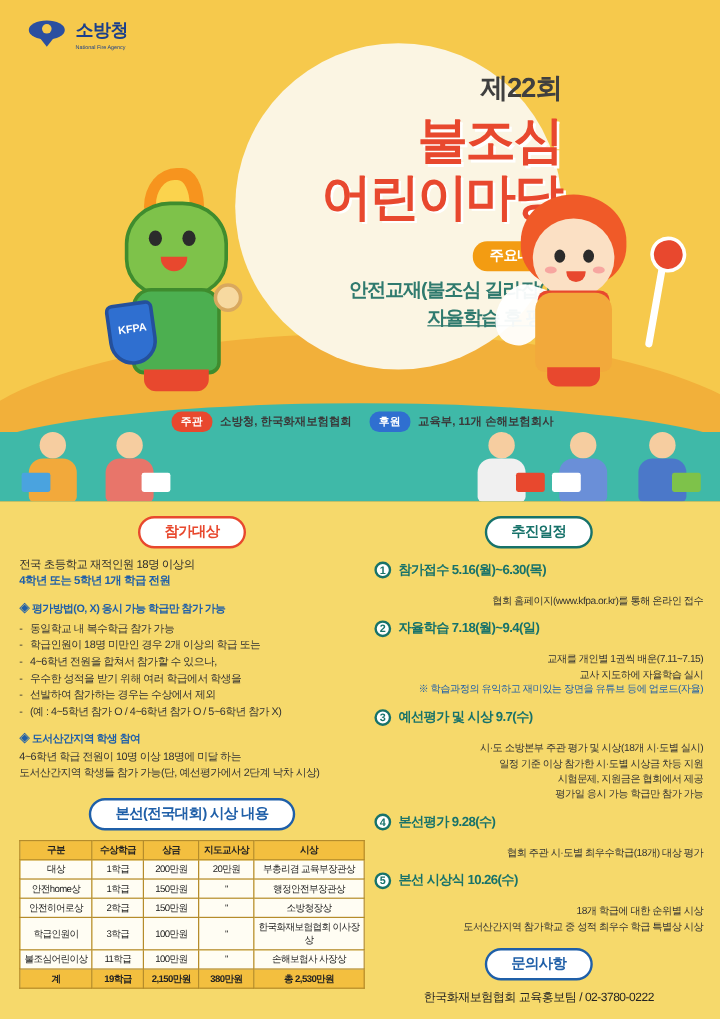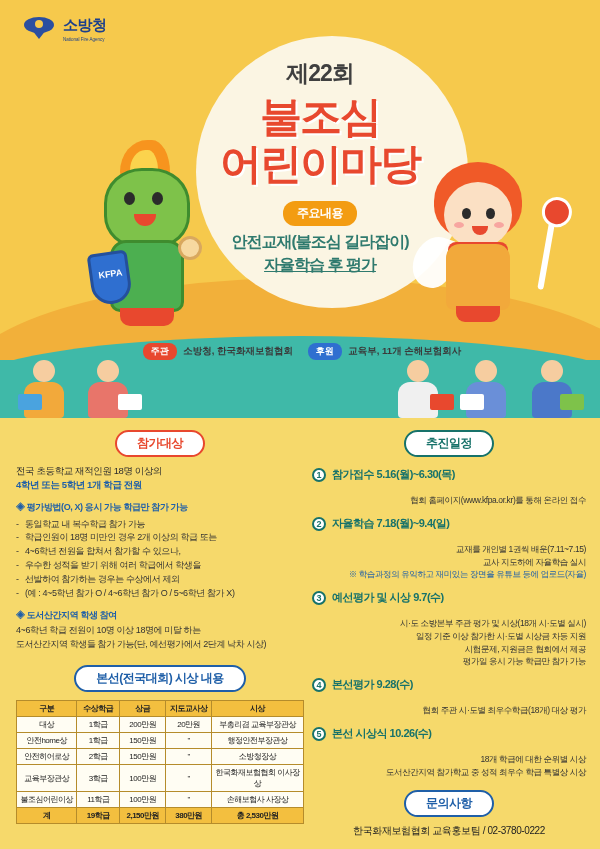--- a/index.html
+++ b/index.html
@@ -58,22 +58,22 @@
     content:""; position:absolute; left:6px; top:4px; width:10px; height:14px;
     background:#fff; border-radius:50% 50% 45% 45%;
   }
   .logo-right .rtxt { font-size:14px; font-weight:bold; color:#2e3192; letter-spacing:-0.5px;}
 
   .circle-bg {
     position:absolute; left:196px; top:36px; width:272px; height:272px;
     border-radius:50%; background:#fbf5e3;
   }
   .title-block {
-    position:absolute; left:184px; top:58px; width:272px;
-    text-align:center; color:#ffffff;
+    position:absolute; left:196px; top:58px; width:272px;
+    text-align:right; color:#ffffff;
   }
   .title-no {
     font-size:23px; font-weight:bold; color:#3f3f3f; letter-spacing:-1px;
   }
   .title-main {
     font-size:42px; font-weight:bold; color:#e8482e; line-height:1.12;
     letter-spacing:-2px; margin-top:4px;
     text-shadow: 2px 2px 0 #fff;
   }
   .pill {
@@ -395,21 +395,21 @@
               <td>행정안전부장관상</td>
             </tr>
             <tr>
               <td>안전히어로상</td>
               <td>2학급</td>
               <td>150만원</td>
               <td>"</td>
               <td>소방청장상</td>
             </tr>
             <tr>
-              <td>교육부장관상</td>
+              <td>학급인원이</td>
               <td>3학급</td>
               <td>100만원</td>
               <td>"</td>
               <td>한국화재보험협회 이사장상</td>
             </tr>
             <tr>
               <td>불조심어린이상</td>
               <td>11학급</td>
               <td>100만원</td>
               <td>"</td>

